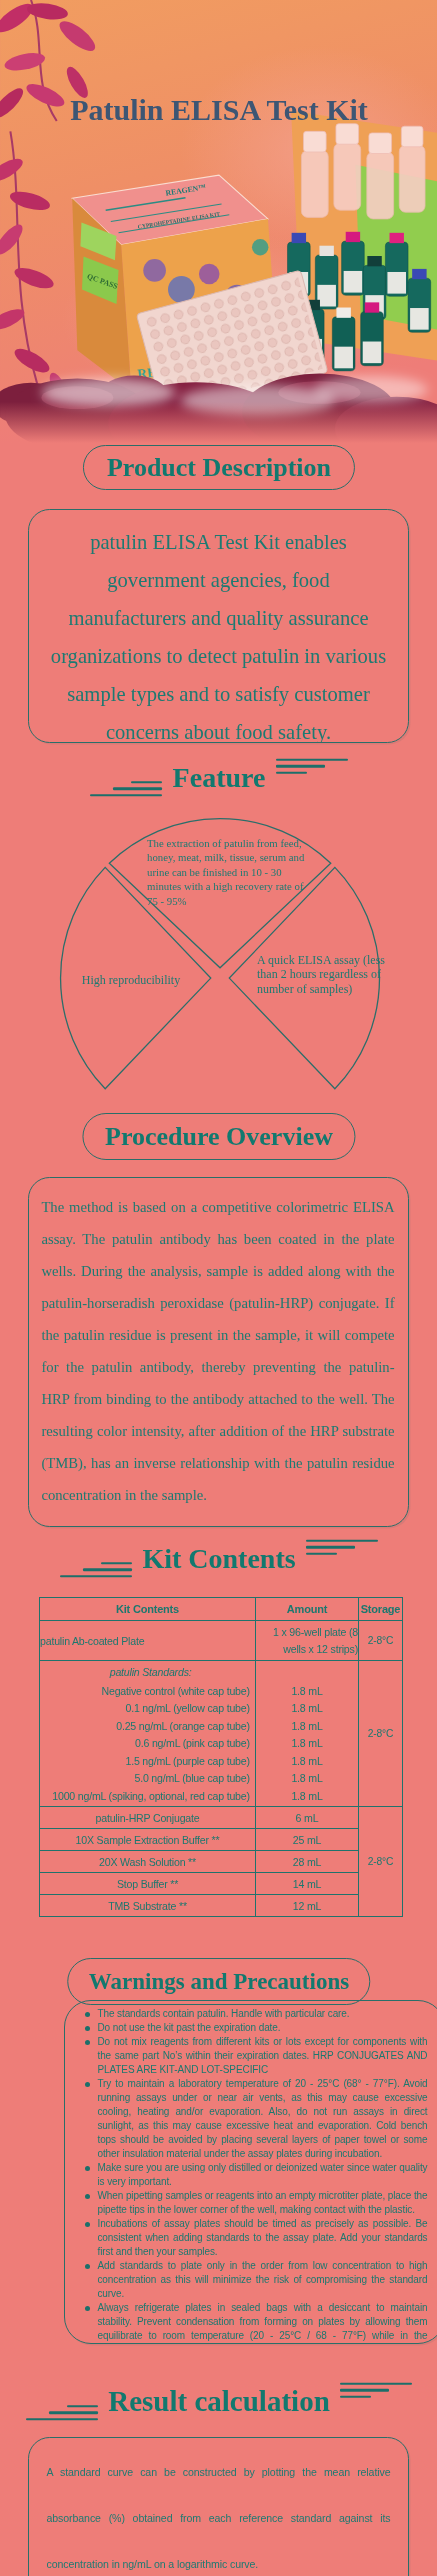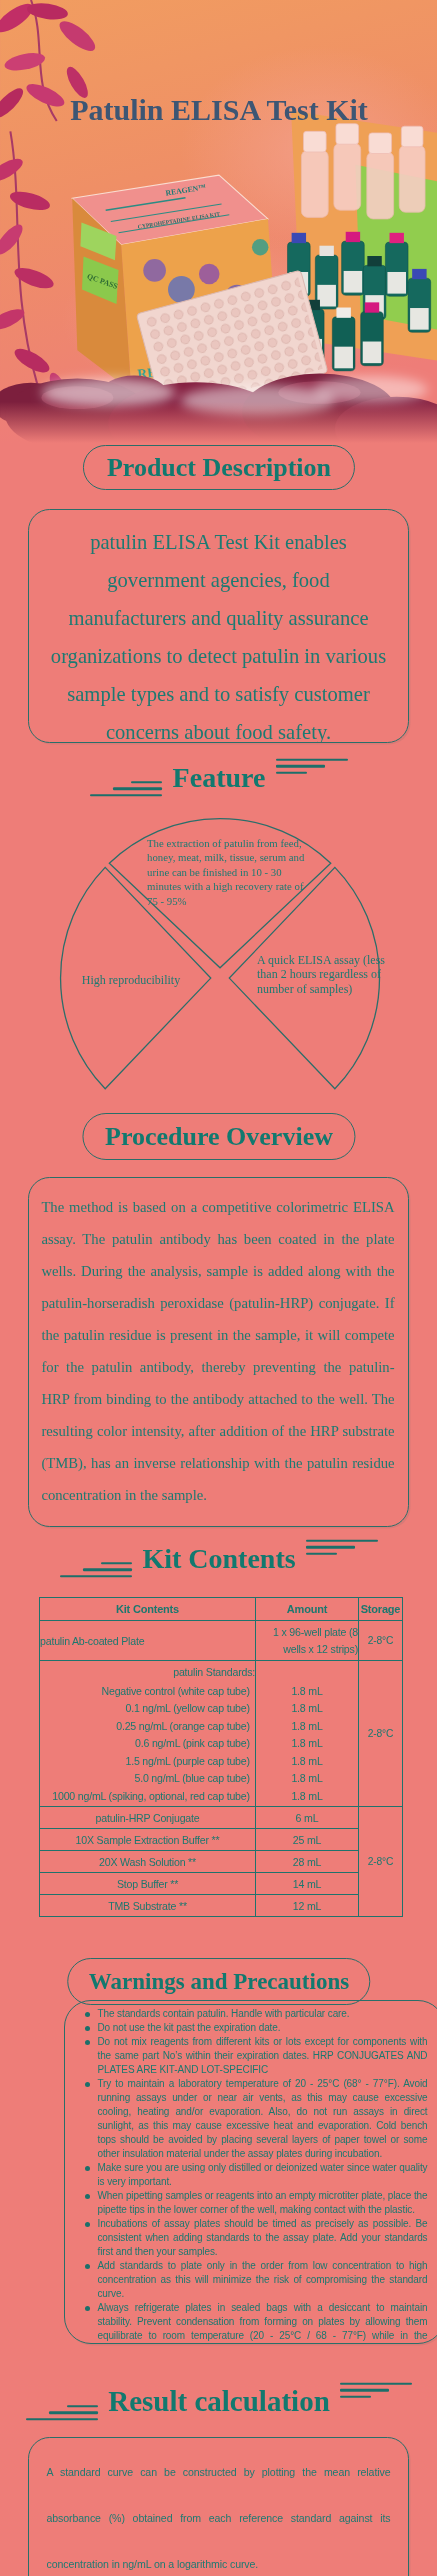--- a/index.html
+++ b/index.html
@@ -36,21 +36,21 @@
         font-family:"Liberation Sans","DejaVu Sans",sans-serif;color:#1b786f;font-size:10.6px;letter-spacing:-0.2px;}
   #kit-table td,#kit-table th{border:1.3px solid #20726c;padding:0;vertical-align:middle;}
   #kit-table th{font-size:11px;height:22px;}
   .row-plate{height:40px;}
   .row-plate .cell-name{text-align:left;padding-left:6.2px;}
   .row-plate .cell-amt{text-align:right;padding:2.1px 0 2.1px 5.2px;line-height:17px;}
   .row-reagent{height:22px;}
   .row-reagent .cell-name,.row-reagent .cell-amt{text-align:center;}
   .std-row{height:146px;}
   .std-cell,.std-amts{vertical-align:top;}
-  .std-label{height:20.6px;line-height:20.6px;text-align:right;padding-left:6.2px;}
+  .std-label{height:20.6px;line-height:20.6px;text-align:center;padding-left:6.2px;font-style:italic;}
   .std-item{height:17.5px;line-height:17.5px;text-align:right;padding-right:5.2px;}
   .std-amts .std-item{text-align:center;padding-right:0;}
   .storage{text-align:center;font-size:10.3px;}
   
   #warn-box{top:2000px;height:344px;padding:6.2px 16.5px 0 15.5px;border-radius:27px;margin-left:36px;}
   .bullet-row{display:flex;align-items:flex-start;}
   .bullet-row .dot{flex:0 0 5.7px;width:5.7px;height:5.7px;border-radius:50%;background:#1c6f6a;margin:4.6px 7.2px 0 4.1px;}
   .bullet-row p{margin:0;flex:1;font-family:"Liberation Sans","DejaVu Sans",sans-serif;
       font-size:10px;line-height:14px;letter-spacing:-0.1px;text-align:justify;color:#1b786f;}
   

